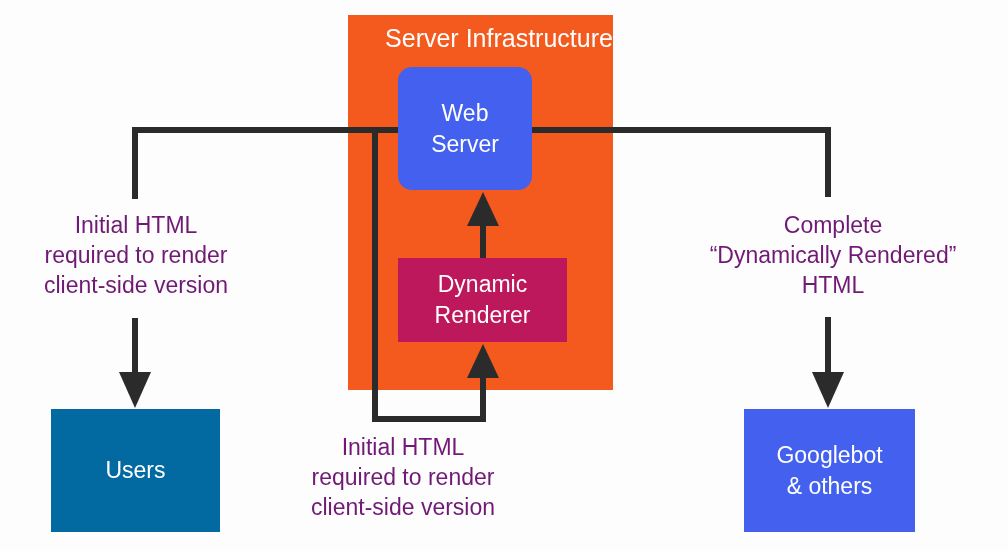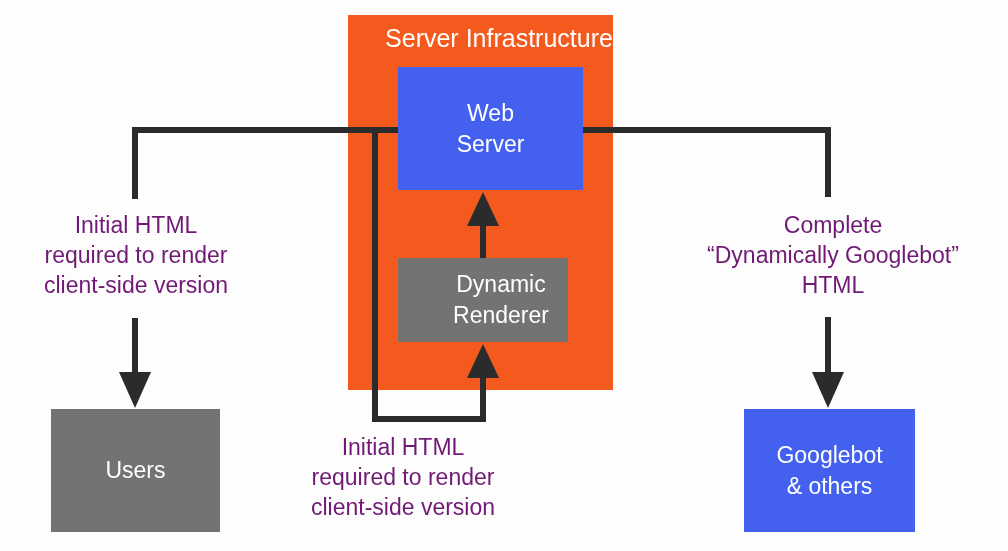--- a/index.html
+++ b/index.html
@@ -15,23 +15,23 @@
   }
   .line{position:absolute;background:#2B2B2B;z-index:3;}
   .arrowhead{position:absolute;width:0;height:0;z-index:3;}
   .arrowhead.down{border-left:16px solid transparent;border-right:16px solid transparent;border-top:36px solid #2B2B2B;}
   .arrowhead.up{border-left:16px solid transparent;border-right:16px solid transparent;border-bottom:34px solid #2B2B2B;}
   .node{
     position:absolute;display:flex;align-items:center;justify-content:center;
     color:#ffffff;font-size:23px;line-height:31px;text-align:center;z-index:4;
     white-space:pre-line;
   }
-  #web-server{left:398px;top:67px;width:185px;height:123px;background:#4361EE;}
-  #dynamic-renderer{left:398px;top:258px;width:134px;height:84px;background:#737373;padding-left:36px;}
-  #users{left:51px;top:409px;width:169px;height:123px;background:#737373;}
+  #web-server{left:398px;top:67px;width:134px;height:123px;background:#4361EE;border-radius:14px;}
+  #dynamic-renderer{left:398px;top:258px;width:169px;height:84px;background:#be185d;}
+  #users{left:51px;top:409px;width:169px;height:123px;background:#0369a1;}
   #googlebot{left:744px;top:409px;width:171px;height:123px;background:#4361EE;}
   .label{
     position:absolute;color:#701a75;font-size:23px;line-height:30px;text-align:center;
     z-index:4;white-space:pre-line;
   }
   #label-left{left:16px;top:210px;width:240px;}
   #label-right{left:693px;top:210px;width:280px;}
   #label-bottom{left:263px;top:432px;width:280px;}
 </style>
 </head>
@@ -65,19 +65,19 @@
   <div id="dynamic-renderer" class="node">Dynamic
 Renderer</div>
   <div id="users" class="node">Users</div>
   <div id="googlebot" class="node">Googlebot
 &amp; others</div>
 
   <div id="label-left" class="label">Initial HTML
 required to render
 client-side version</div>
   <div id="label-right" class="label">Complete
-“Dynamically Googlebot”
+“Dynamically Rendered”
 HTML</div>
   <div id="label-bottom" class="label">Initial HTML
 required to render
 client-side version</div>
 
 </div>
 
 </body></html>

